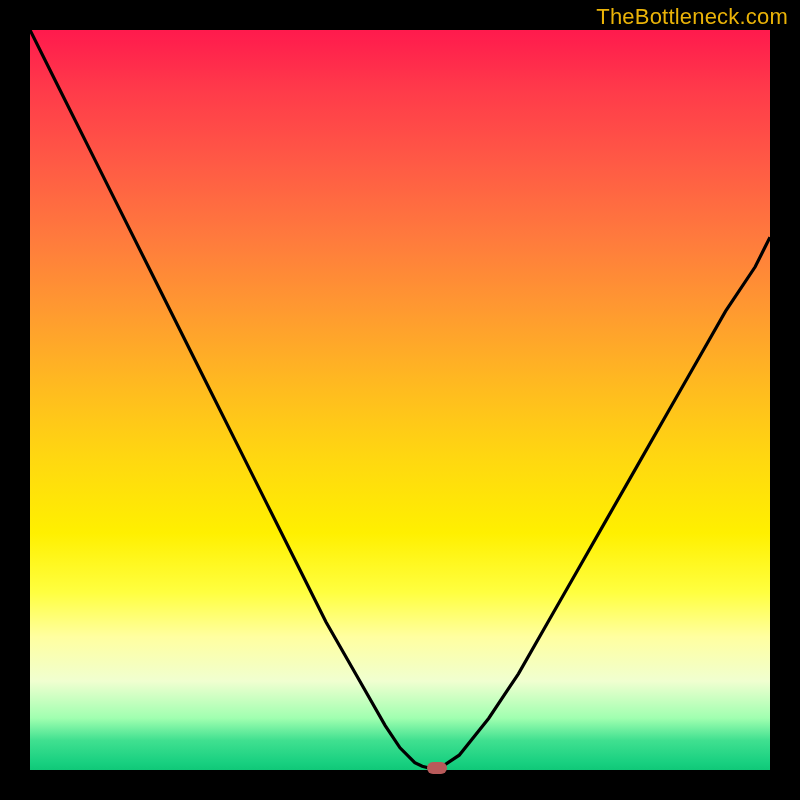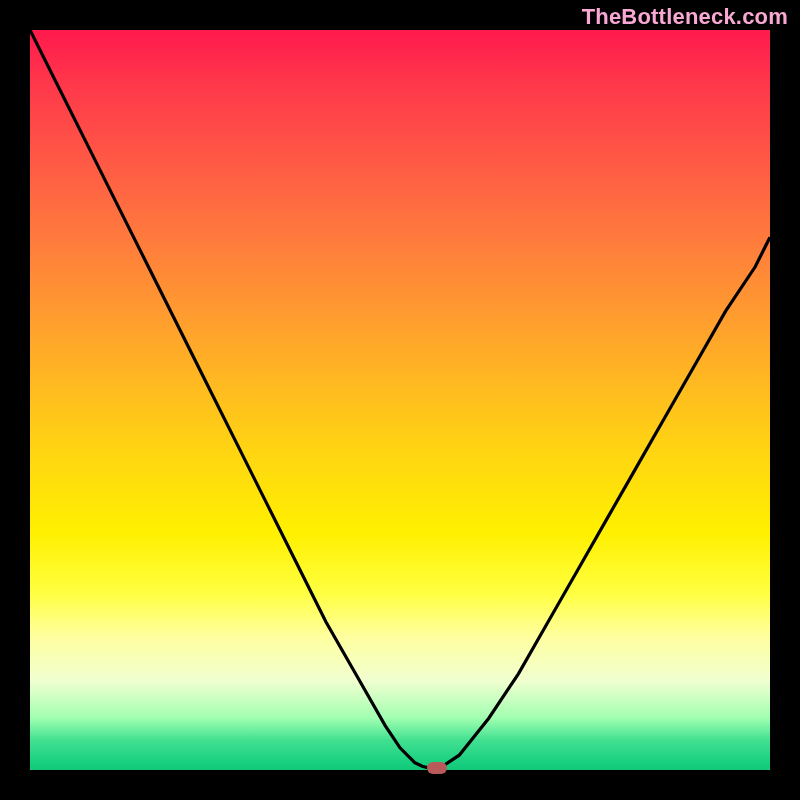--- a/index.html
+++ b/index.html
@@ -9,22 +9,22 @@
     width: 800px;
     height: 800px;
     background: #000;
   }
   .watermark {
     position: absolute;
     top: 4px;
     right: 12px;
     font-family: Arial, Helvetica, sans-serif;
     font-size: 22px;
-    font-weight: bold;
-    color: #f9a8d4;
+    font-weight: normal;
+    color: #eab308;
     letter-spacing: 0.2px;
     z-index: 5;
     text-align: right;
   }
   .plot {
     position: absolute;
     left: 30px;
     top: 30px;
     width: 740px;
     height: 740px;

